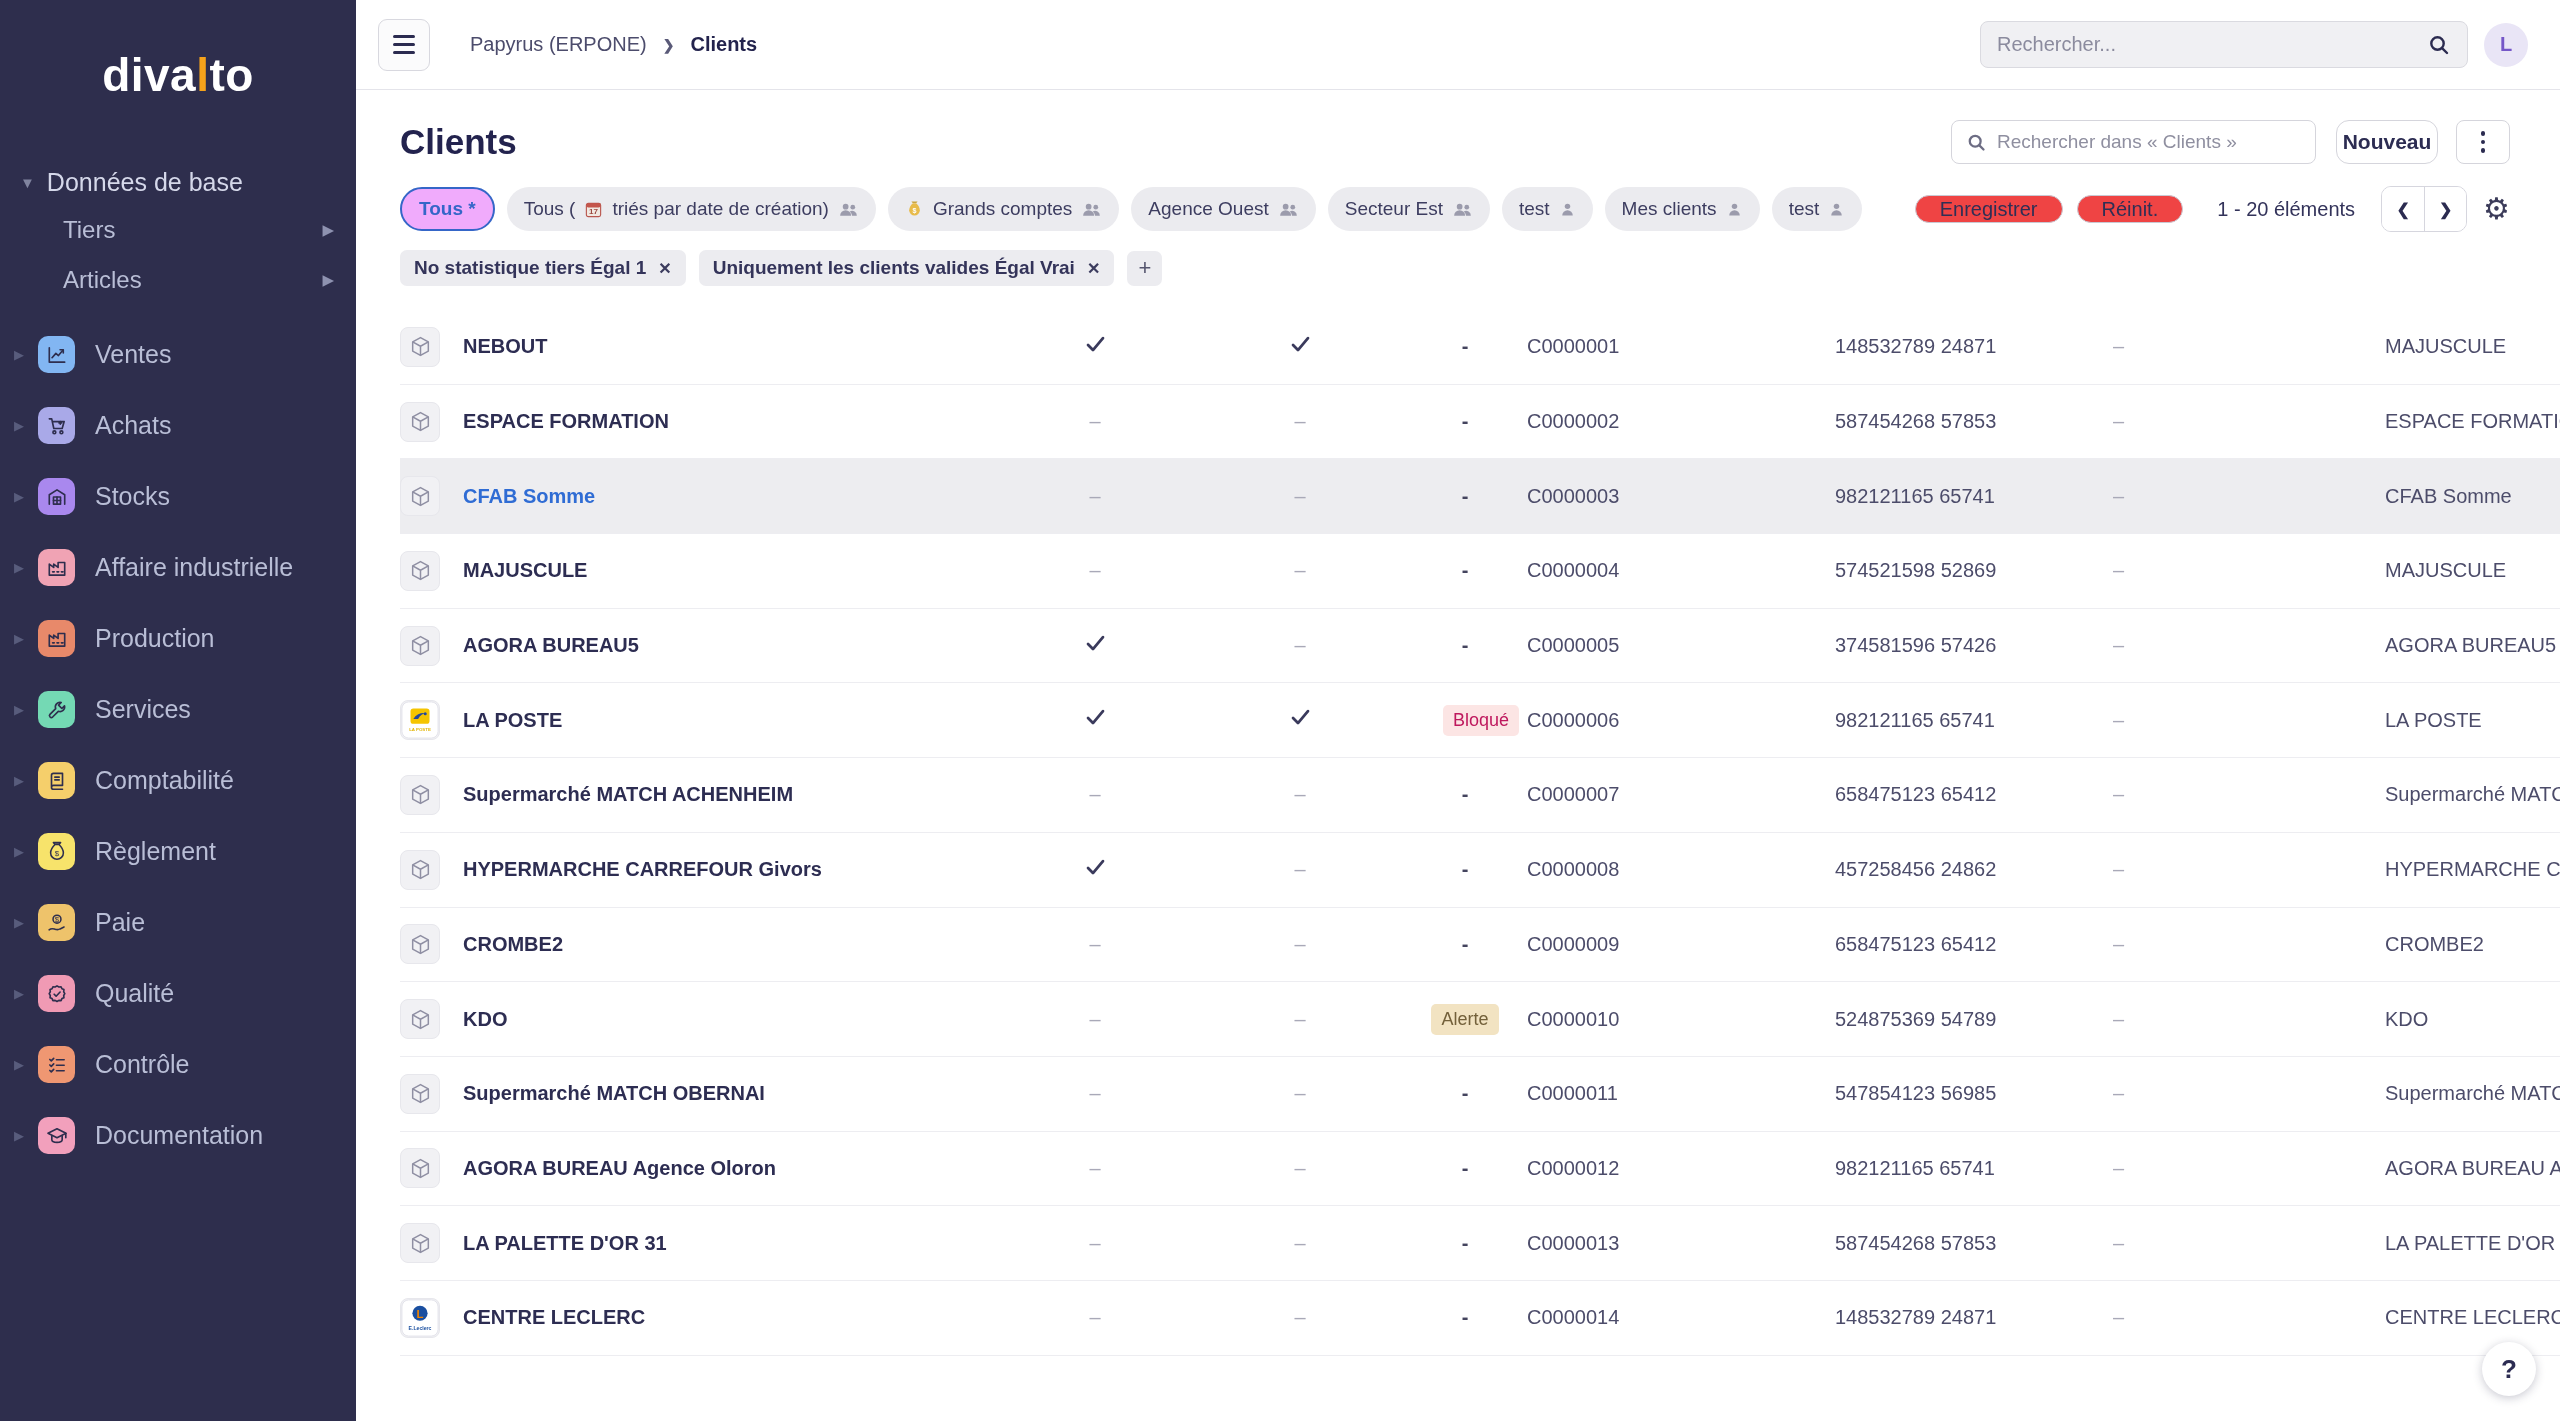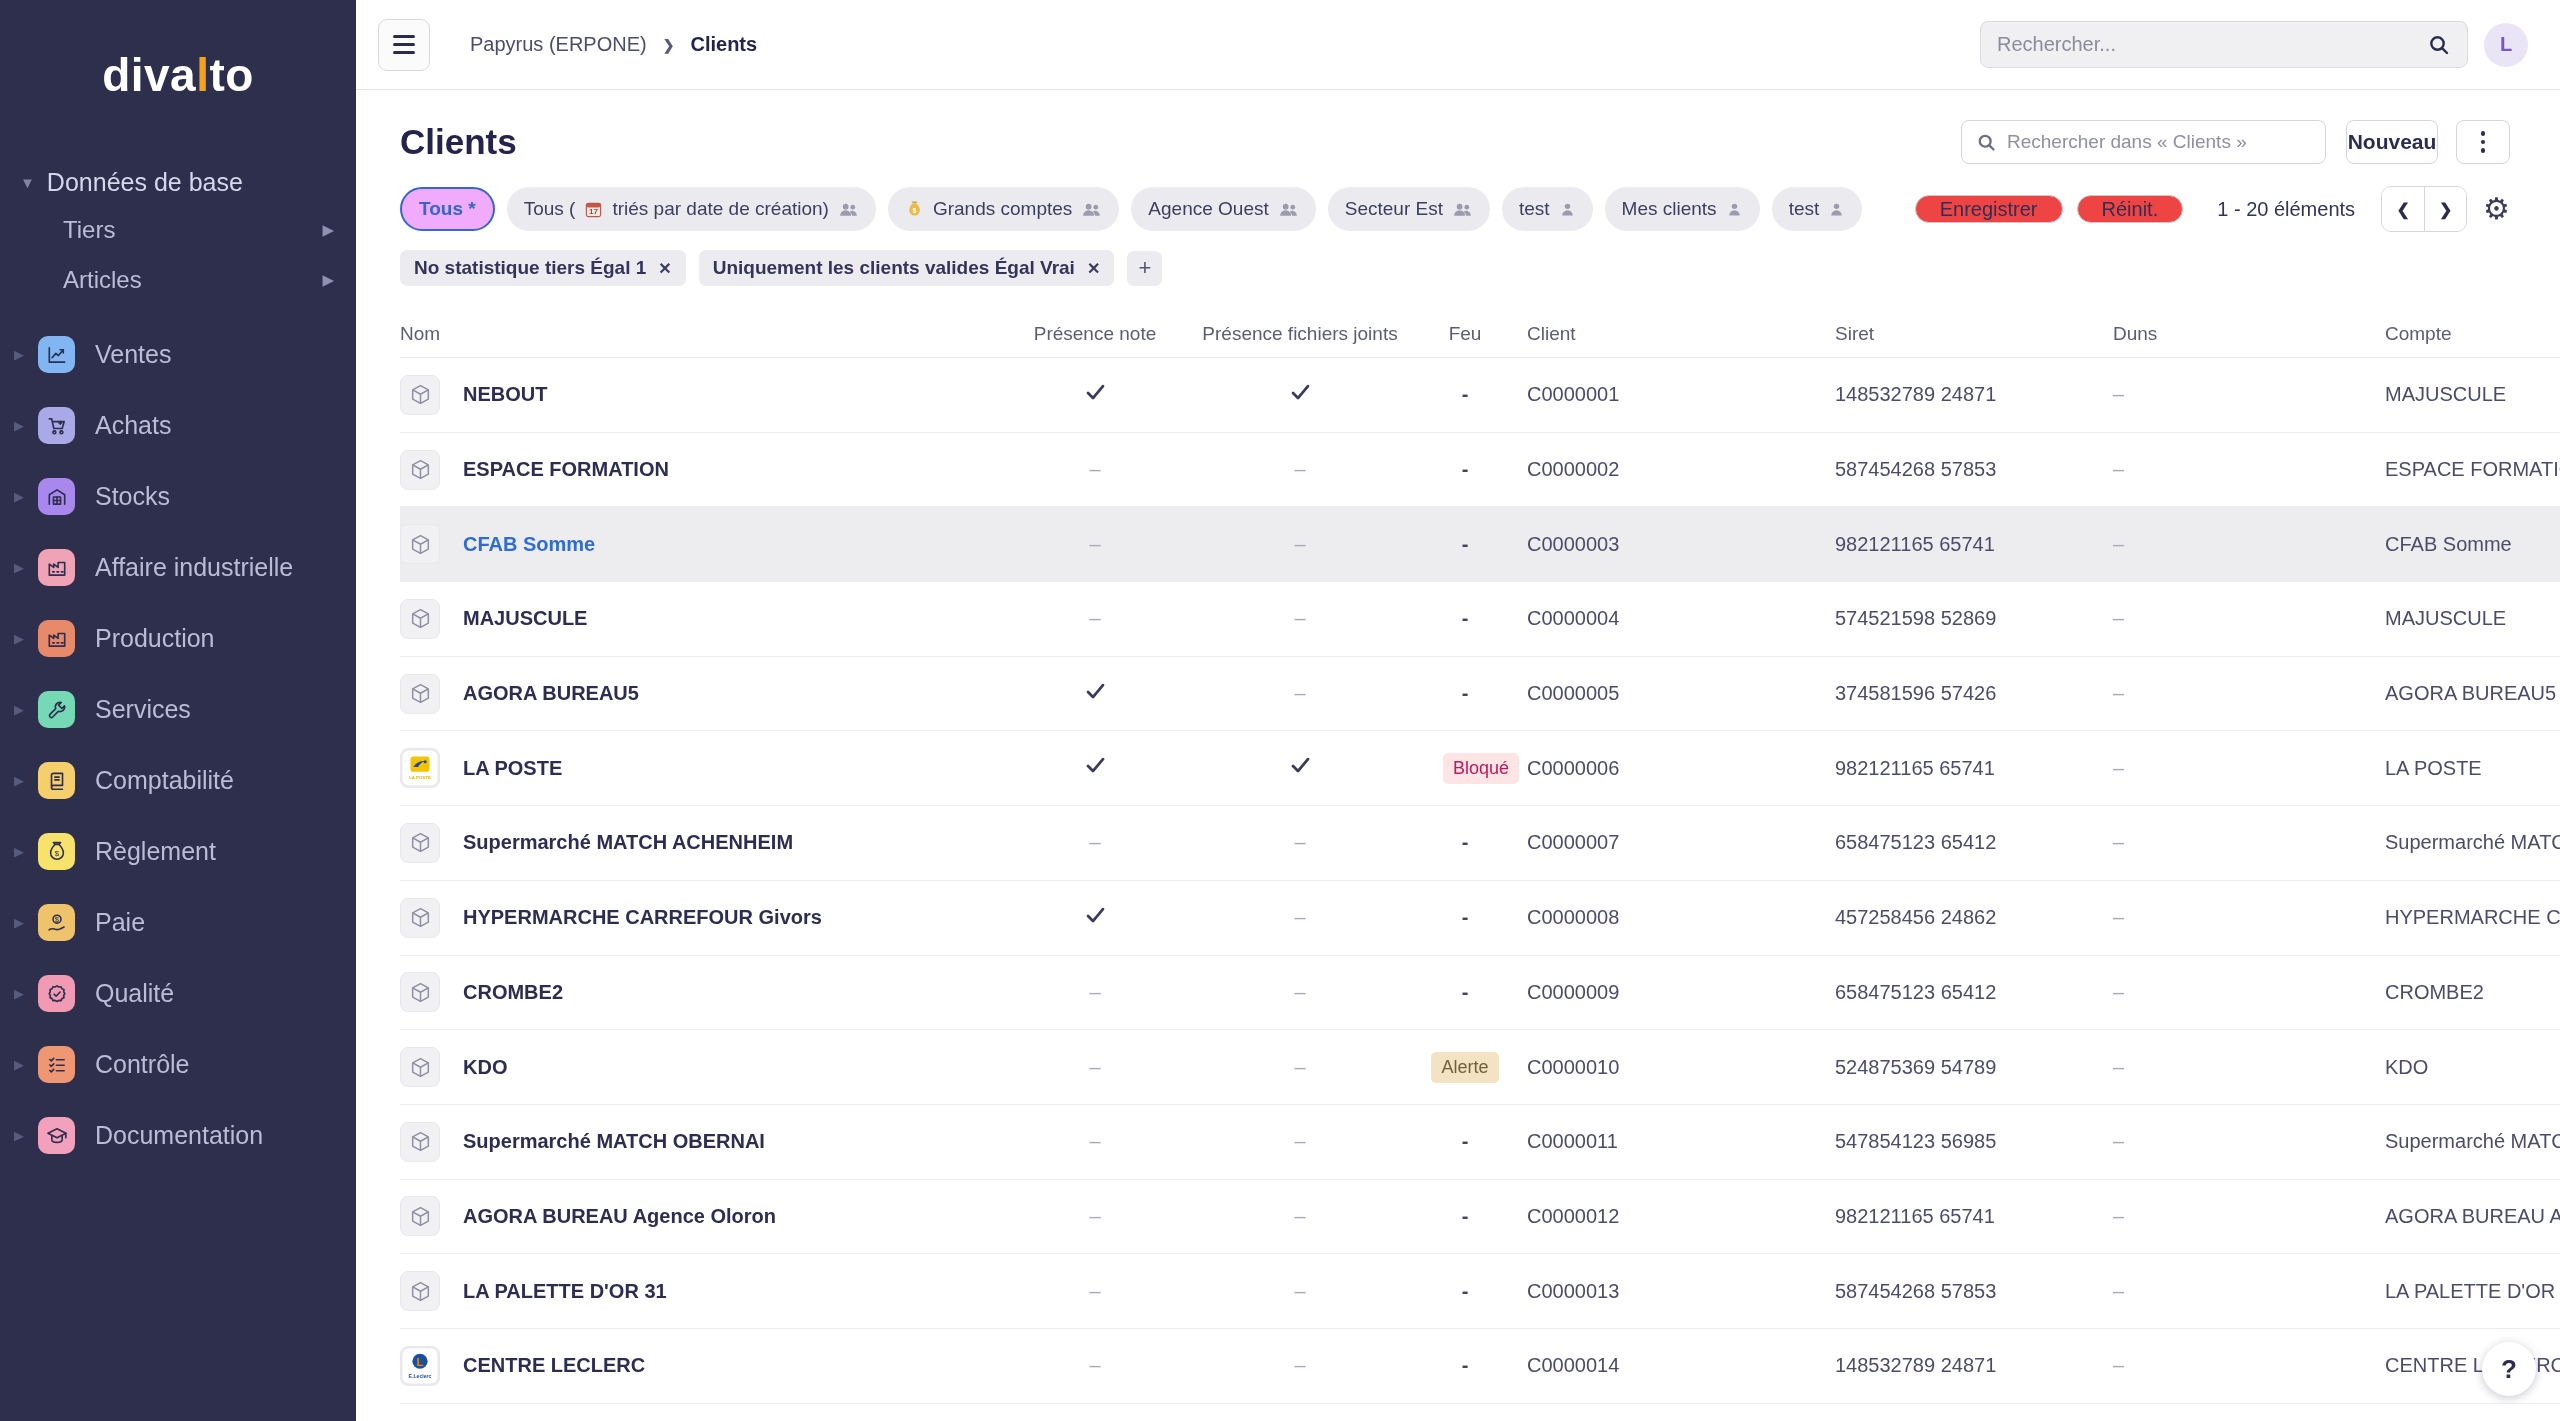--- a/index.html
+++ b/index.html
@@ -48,21 +48,21 @@
 
   
   .content { flex:1; position:relative; min-width:0; }
   .title-row { display:flex; align-items:center; margin:30px 50px 0 44px; }
   .page-title { font-size:35px; font-weight:bold; color:#23234e; }
   .title-spacer { flex:1; }
   .list-search { width:365px; height:44px; background:#fff; border:1px solid #d5d5dc; border-radius:8px;
     display:flex; align-items:center; gap:10px; padding:0 14px; font-size:19px; color:#8f8fa0; }
   .btn { height:44px; background:#fff; border:1px solid #d5d5dc; border-radius:8px; display:flex;
     align-items:center; justify-content:center; font-size:21px; font-weight:600; color:#2c2c52; cursor:pointer; }
-  .btn-new { width:92px; margin-left:20px; }
+  .btn-new { width:102px; margin-left:20px;border-radius:13px; }
   .btn-kebab { width:54px; margin-left:18px; }
   .kebab-dots { display:flex; flex-direction:column; gap:4px; }
   .kebab-dots i { width:4.5px; height:4.5px; border-radius:50%; background:#2b2b50; }
 
   .chips-row { display:flex; align-items:center; gap:12px; margin:22px 50px 0 44px; white-space:nowrap; }
   .chip { height:44px; border-radius:22px; background:#ebebef; color:#3d3d60; font-size:19px;
     display:inline-flex; align-items:center; gap:9px; padding:0 17px; cursor:pointer; }
   .chip.selected { background:#f0abfc; border:2px solid #3566c8; color:#3566c8; font-weight:600; }
   .chip svg { flex:0 0 auto; }
   .chips-right { margin-left:auto; display:flex; align-items:center; }
@@ -433,30 +433,20 @@
             </span>
             <span class="crit">
               <span>Uniquement les clients valides Égal Vrai</span>
               <span class="x">✕</span>
             </span>
           </span>
         <button class="crit-add">+</button>
       </div>
 
       <div class="table">
-        <div class="tgrid thead" id="thead">
-            <span>Nom</span>
-            <span class="c-center">Présence note</span>
-            <span class="c-center">Présence fichiers joints</span>
-            <span class="c-center">Feu</span>
-            <span class="c-client">Client</span>
-            <span class="c-siret">Siret</span>
-            <span class="c-duns" style="color: rgb(92, 92, 117);">Duns</span>
-            <span class="c-compte">Compte</span>
-          </div>
         <div id="tbody">
             <div class="tgrid trow">
               <span class="name-cell">
                 <span class="row-tile">
                   <svg width="23" height="23" viewBox="0 0 20 20" fill="none" stroke="#8f8fa3" stroke-width="1.3" stroke-linejoin="round">
                     <path d="M10 2.2 16.8 6v8L10 17.8 3.2 14V6z"></path>
                     <path d="M3.2 6 10 9.8 16.8 6M10 9.8v8"></path>
                   </svg>
                 </span>
                 <span class="row-name">NEBOUT</span>

